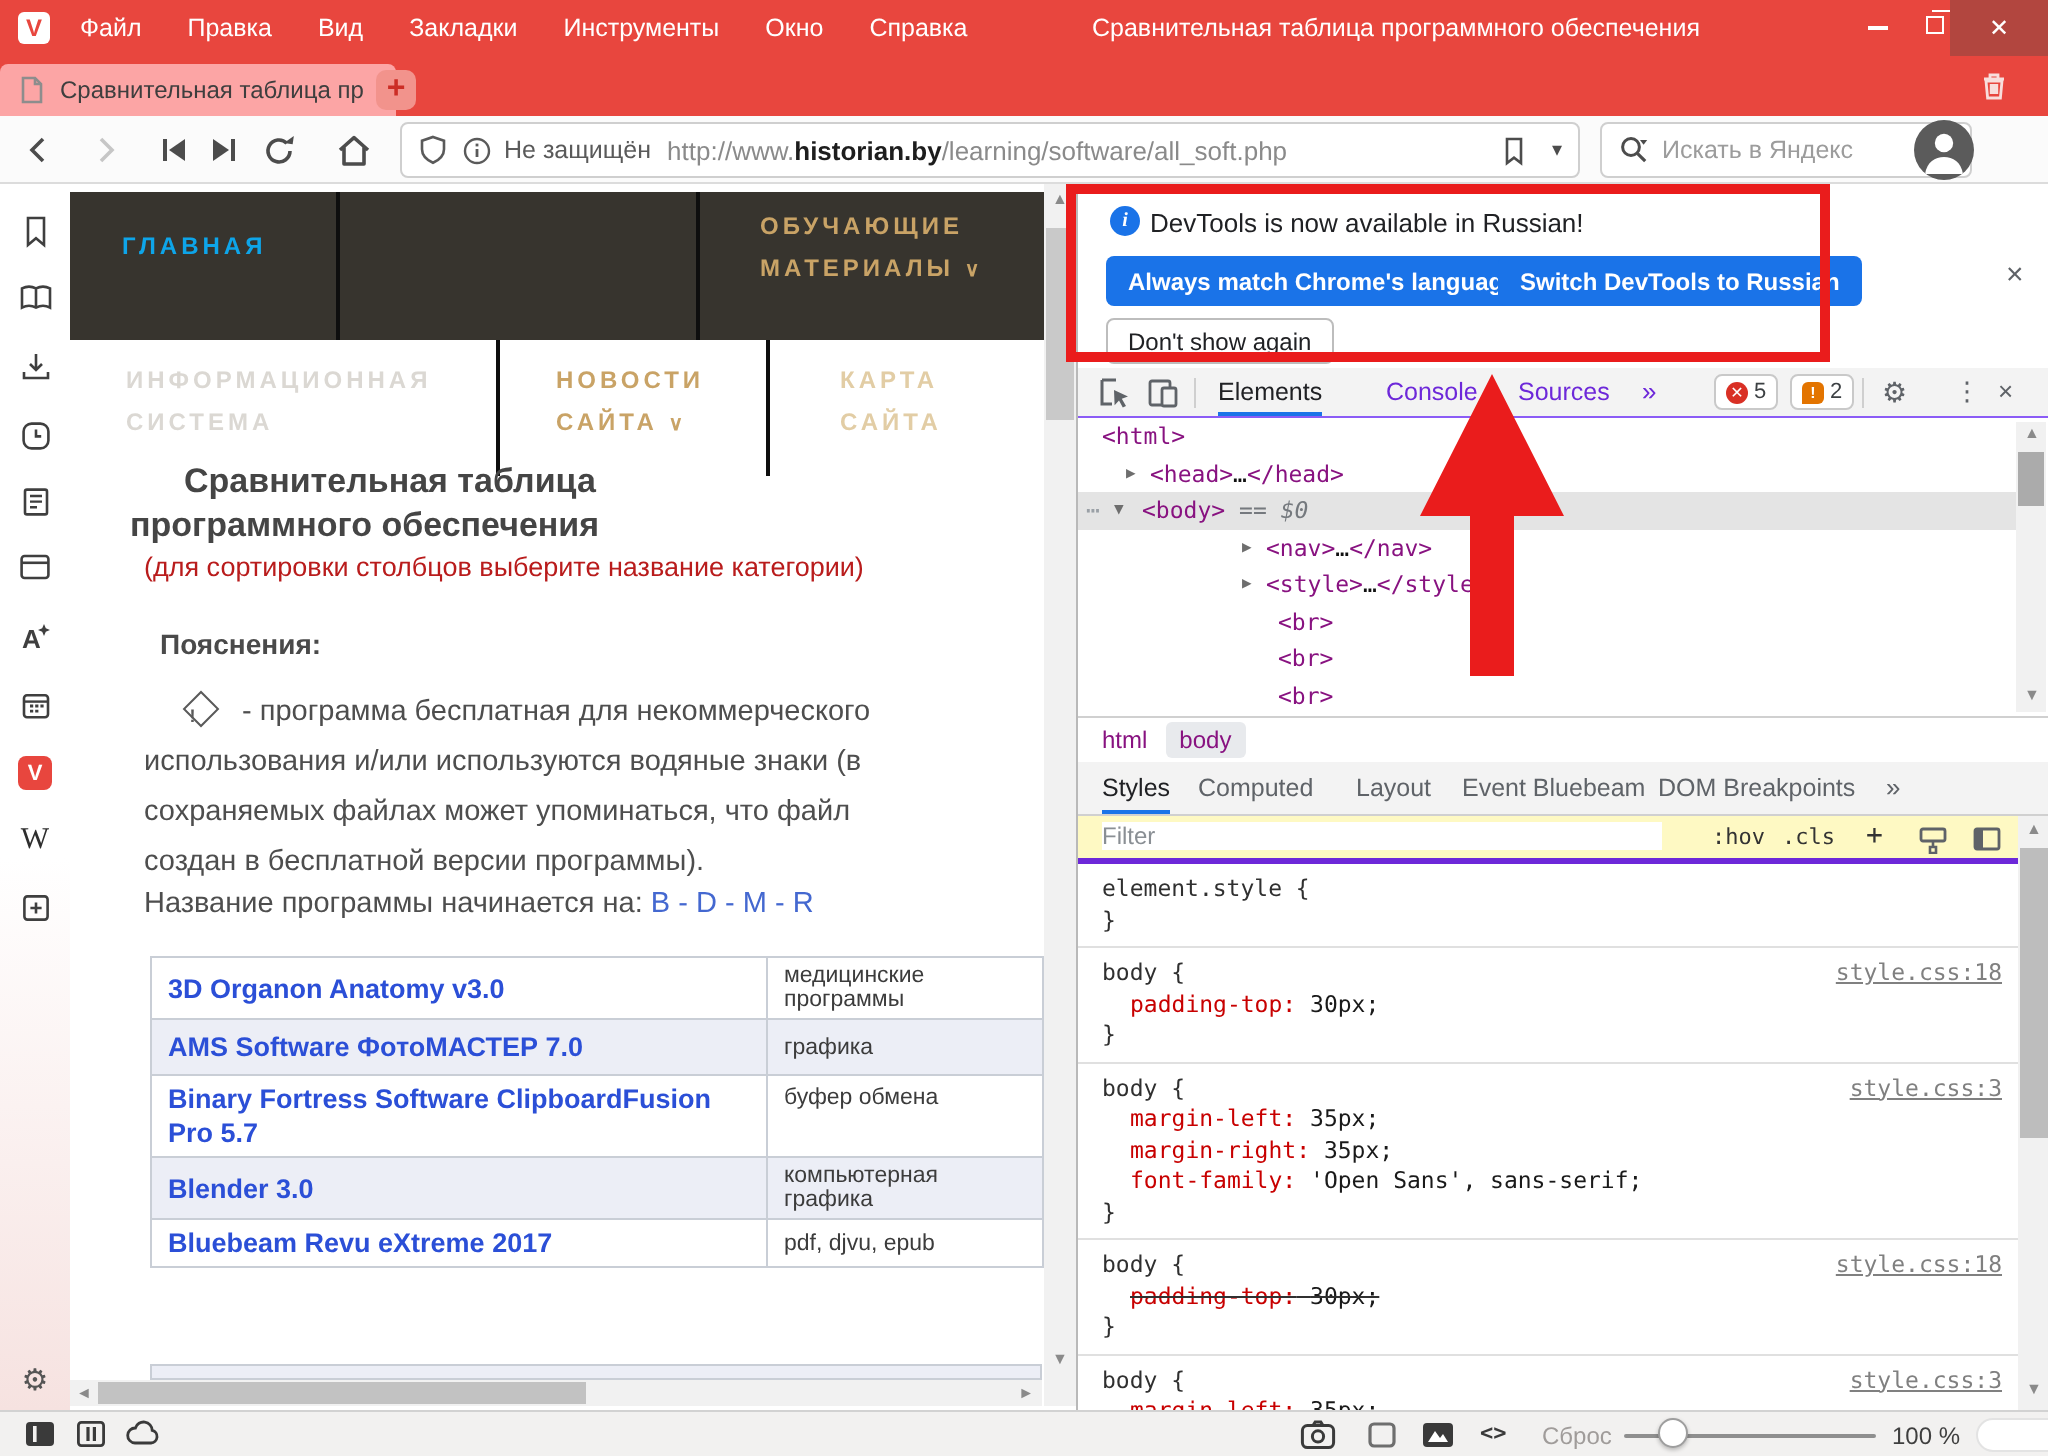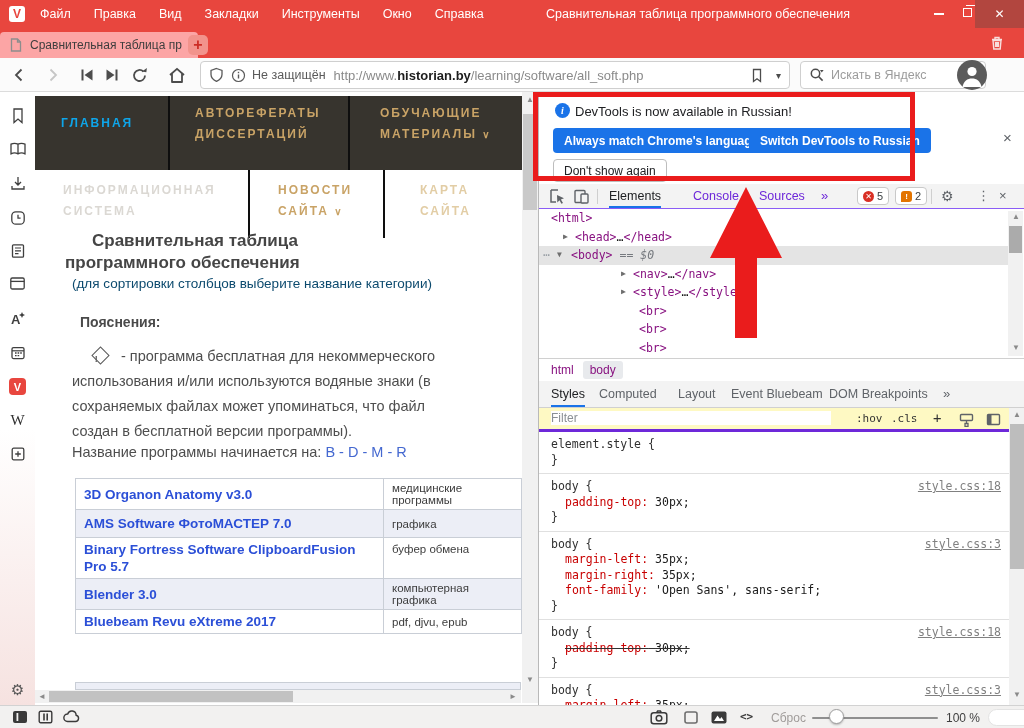--- a/index.html
+++ b/index.html
@@ -47,21 +47,21 @@
   .wletter { font-family:"Liberation Serif",serif; font-size:15px; color:#2e2e2e; }
   .gearg { font-size:15px; color:#555; }
 
   
   .webview { position:absolute; left:35px; top:0; width:503px; height:613px; background:#fff; overflow:hidden; }
   .sitenav { position:absolute; left:0; top:4px; width:488px; height:74px; background:#37342e; }
   .nav-item { position:absolute; font-size:12px; font-weight:bold; letter-spacing:2px; line-height:21px; }
   .nav-div { position:absolute; width:2px; background:#0e0e0e; }
   .subnav-item { position:absolute; font-size:12px; font-weight:bold; letter-spacing:2px; line-height:21px; }
   .site-h1 { position:absolute; left:30px; top:138px; width:352px; font-size:17px; font-weight:bold; color:#454545; line-height:22px; text-indent:27px; }
-  .site-sub { position:absolute; left:37px; top:184px; font-size:13.5px; color:#0c4a6e; }
+  .site-sub { position:absolute; left:37px; top:184px; font-size:13.5px; color:#b91c1c; }
   .site-note-label { position:absolute; left:45px; top:222px; font-size:14px; font-weight:bold; color:#4a4a4a; }
   .site-note { position:absolute; left:37px; top:252px; width:392px; font-size:14.5px; color:#4e4e4e; line-height:25px; }
   .diamond { display:inline-block; width:13px; height:13px; border:1.6px solid #5a5a5a; transform:rotate(45deg); margin:0 14px 0 22px; position:relative; top:1px; }
   .diamond span { position:absolute; left:3.5px; top:-1px; transform:rotate(-45deg); font-size:9px; font-weight:bold; color:#5a5a5a; }
   .site-index { position:absolute; left:37px; top:352px; font-size:14.5px; color:#4e4e4e; }
   .site-index a { color:#4468d0; text-decoration:none; }
   .soft-table { position:absolute; left:40px; top:386px; width:446px; border-collapse:collapse; table-layout:fixed; }
   .soft-table th { background:#92bdd8; color:#1b3c5c; font-size:13px; text-align:left; padding-left:12px; height:62px; border:2px solid #fff; }
   .soft-table th.cat { background:#c3d9e6; }
   .soft-table td { border:1px solid #c9ced6; padding:3px 8px; vertical-align:middle; }
@@ -299,21 +299,20 @@
         </svg>
     </div>
     <div class="sb-ic" style="top:588px;">
       <span class="gearg">⚙</span>
     </div>
   </div>
 
   <div class="webview">
     <div class="sitenav">
       <span class="nav-item" style="left:26px; top:17px; color:#0ea5e9;">ГЛАВНАЯ</span>
-      <span class="nav-item" style="left:160px; top:7px; width:150px; color:#c9a366;">АВТОРЕФЕРАТЫ ДИССЕРТАЦИЙ</span>
       <span class="nav-item" style="left:345px; top:7px; width:135px; color:#c9a366;"><span>ОБУЧАЮЩИЕ МАТЕРИАЛЫ</span> <span style="font-size:10px;">∨</span></span>
       <div class="nav-div" style="left:133px; top:0; height:74px;"></div>
       <div class="nav-div" style="left:313px; top:0; height:74px;"></div>
     </div>
     <span class="subnav-item" style="left:28px; top:88px; width:195px; color:#dbd8d3;">ИНФОРМАЦИОННАЯ СИСТЕМА</span>
     <span class="subnav-item" style="left:243px; top:88px; width:100px; color:#c9a366;"><span>НОВОСТИ САЙТА</span> <span style="font-size:10px;">∨</span></span>
     <span class="subnav-item" style="left:385px; top:88px; width:80px; color:#e2cda5;">КАРТА САЙТА</span>
     <div class="nav-div" style="left:213px; top:78px; height:68px;"></div>
     <div class="nav-div" style="left:348px; top:78px; height:68px;"></div>
 

